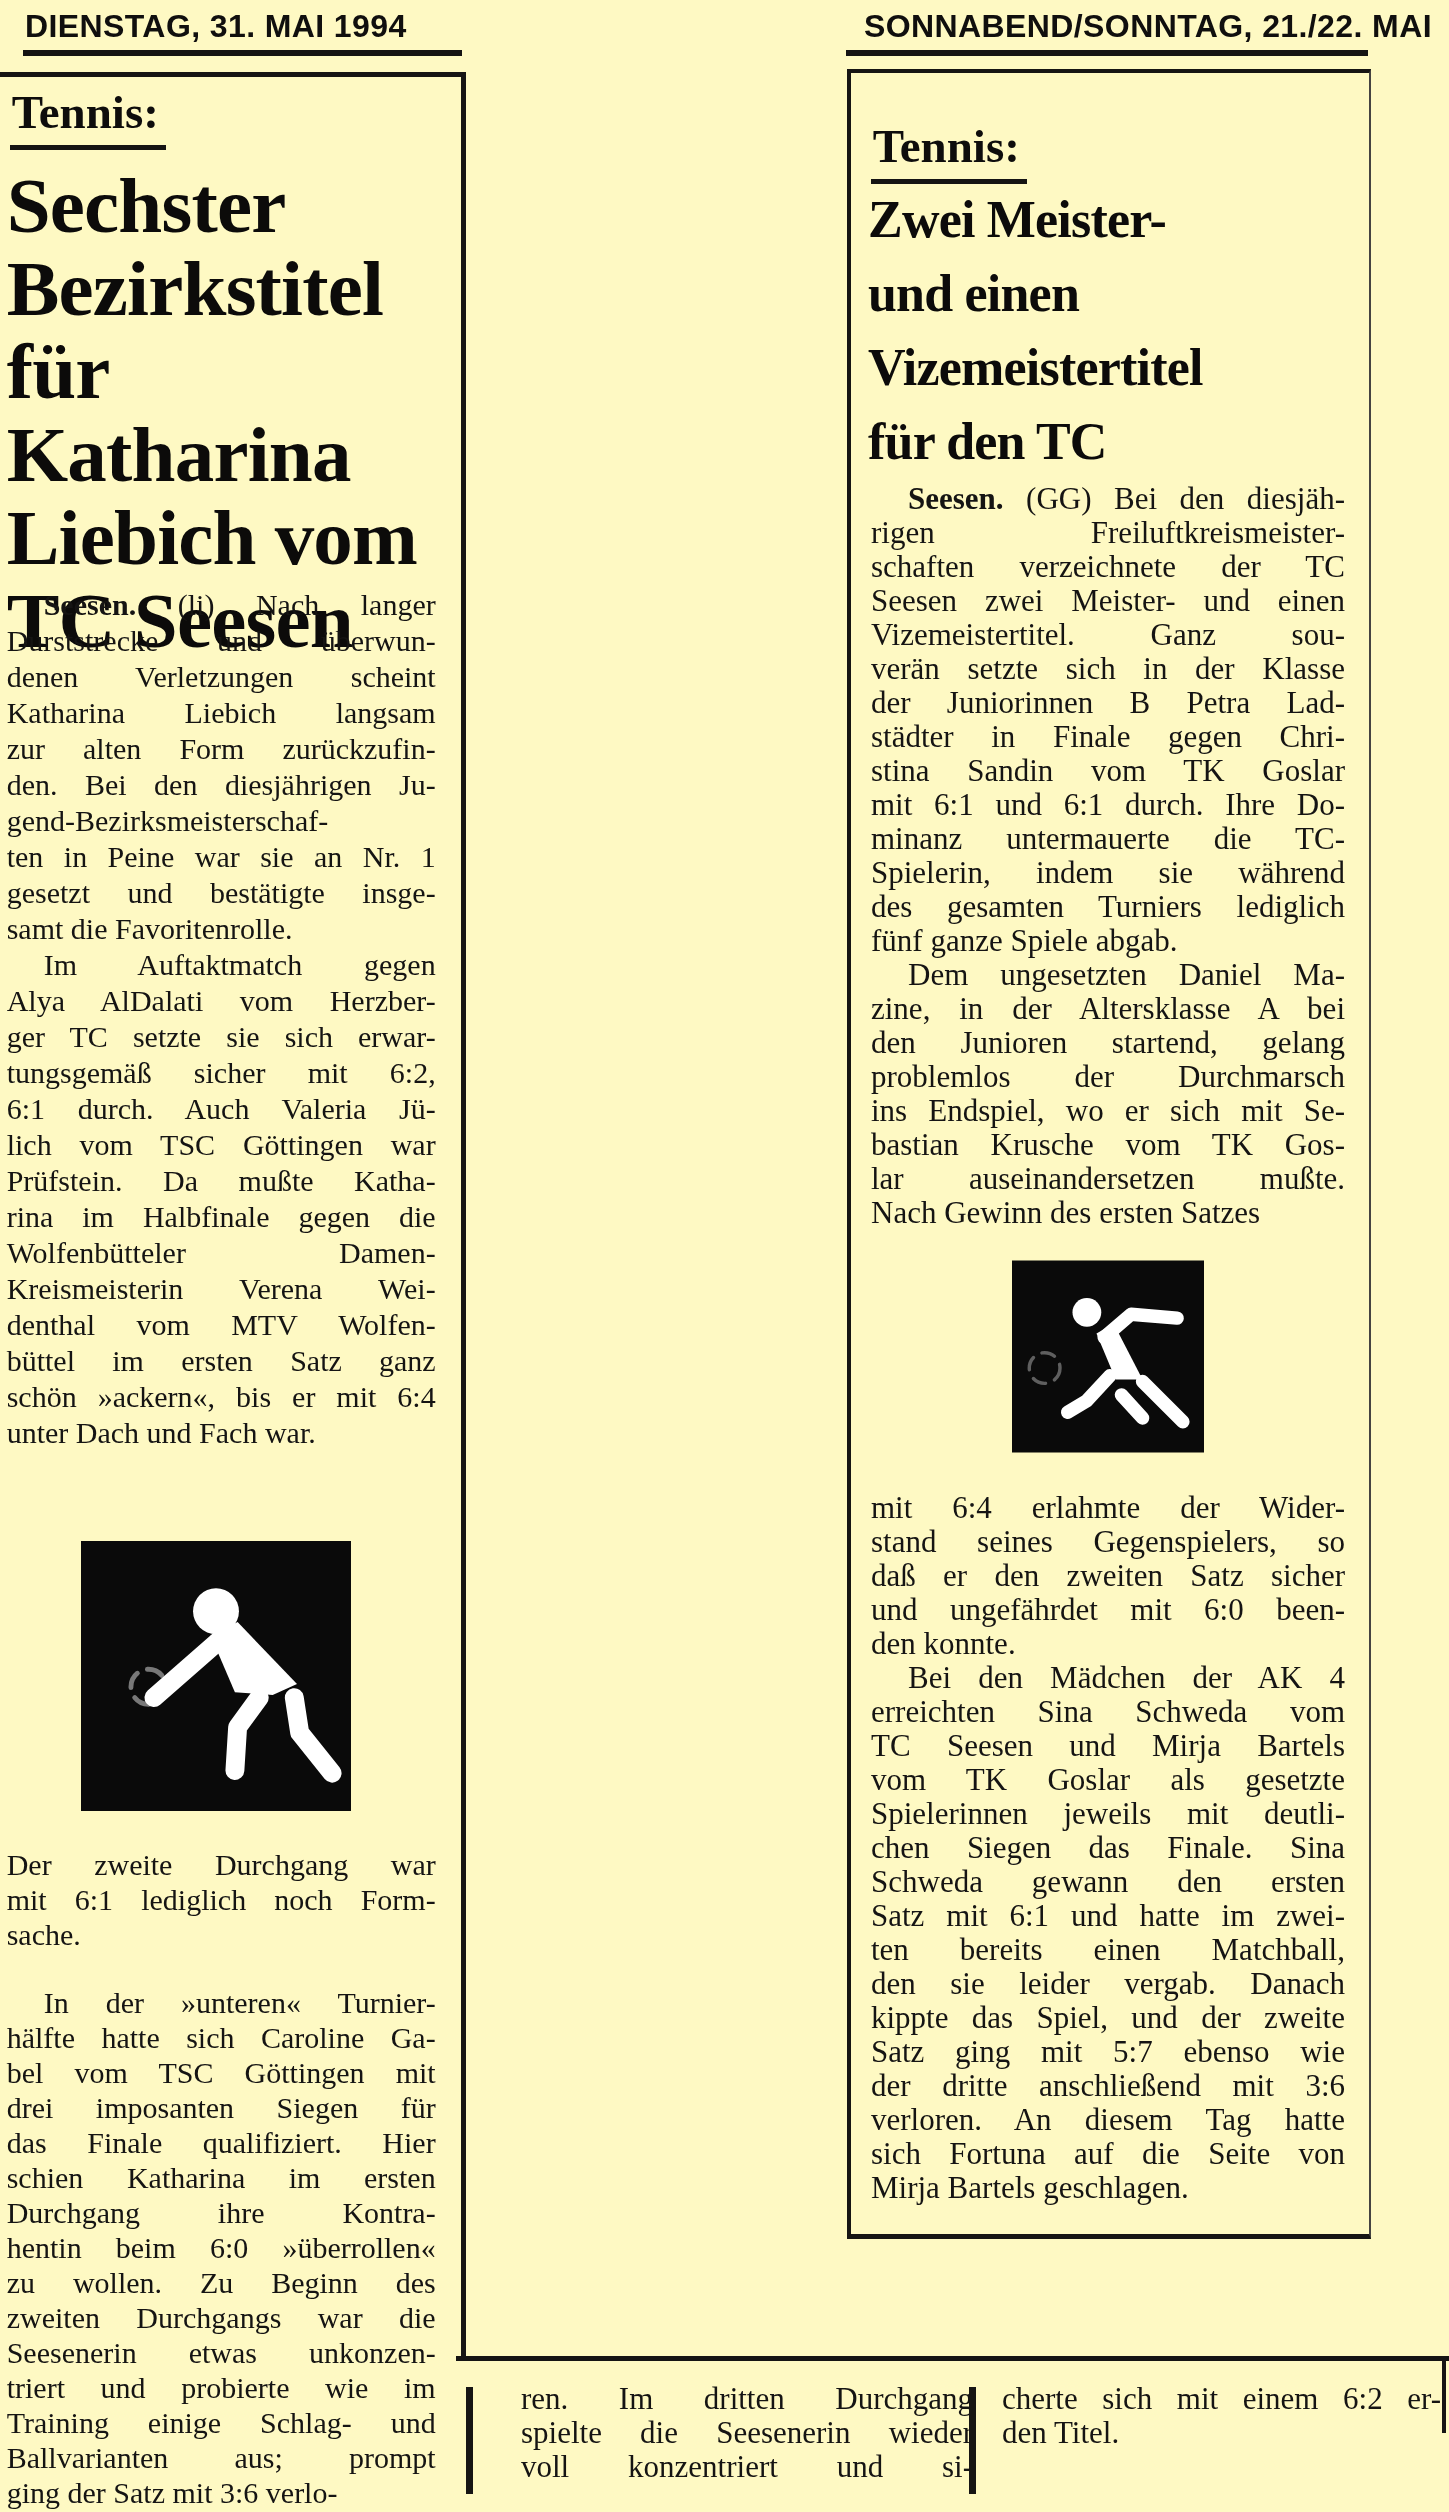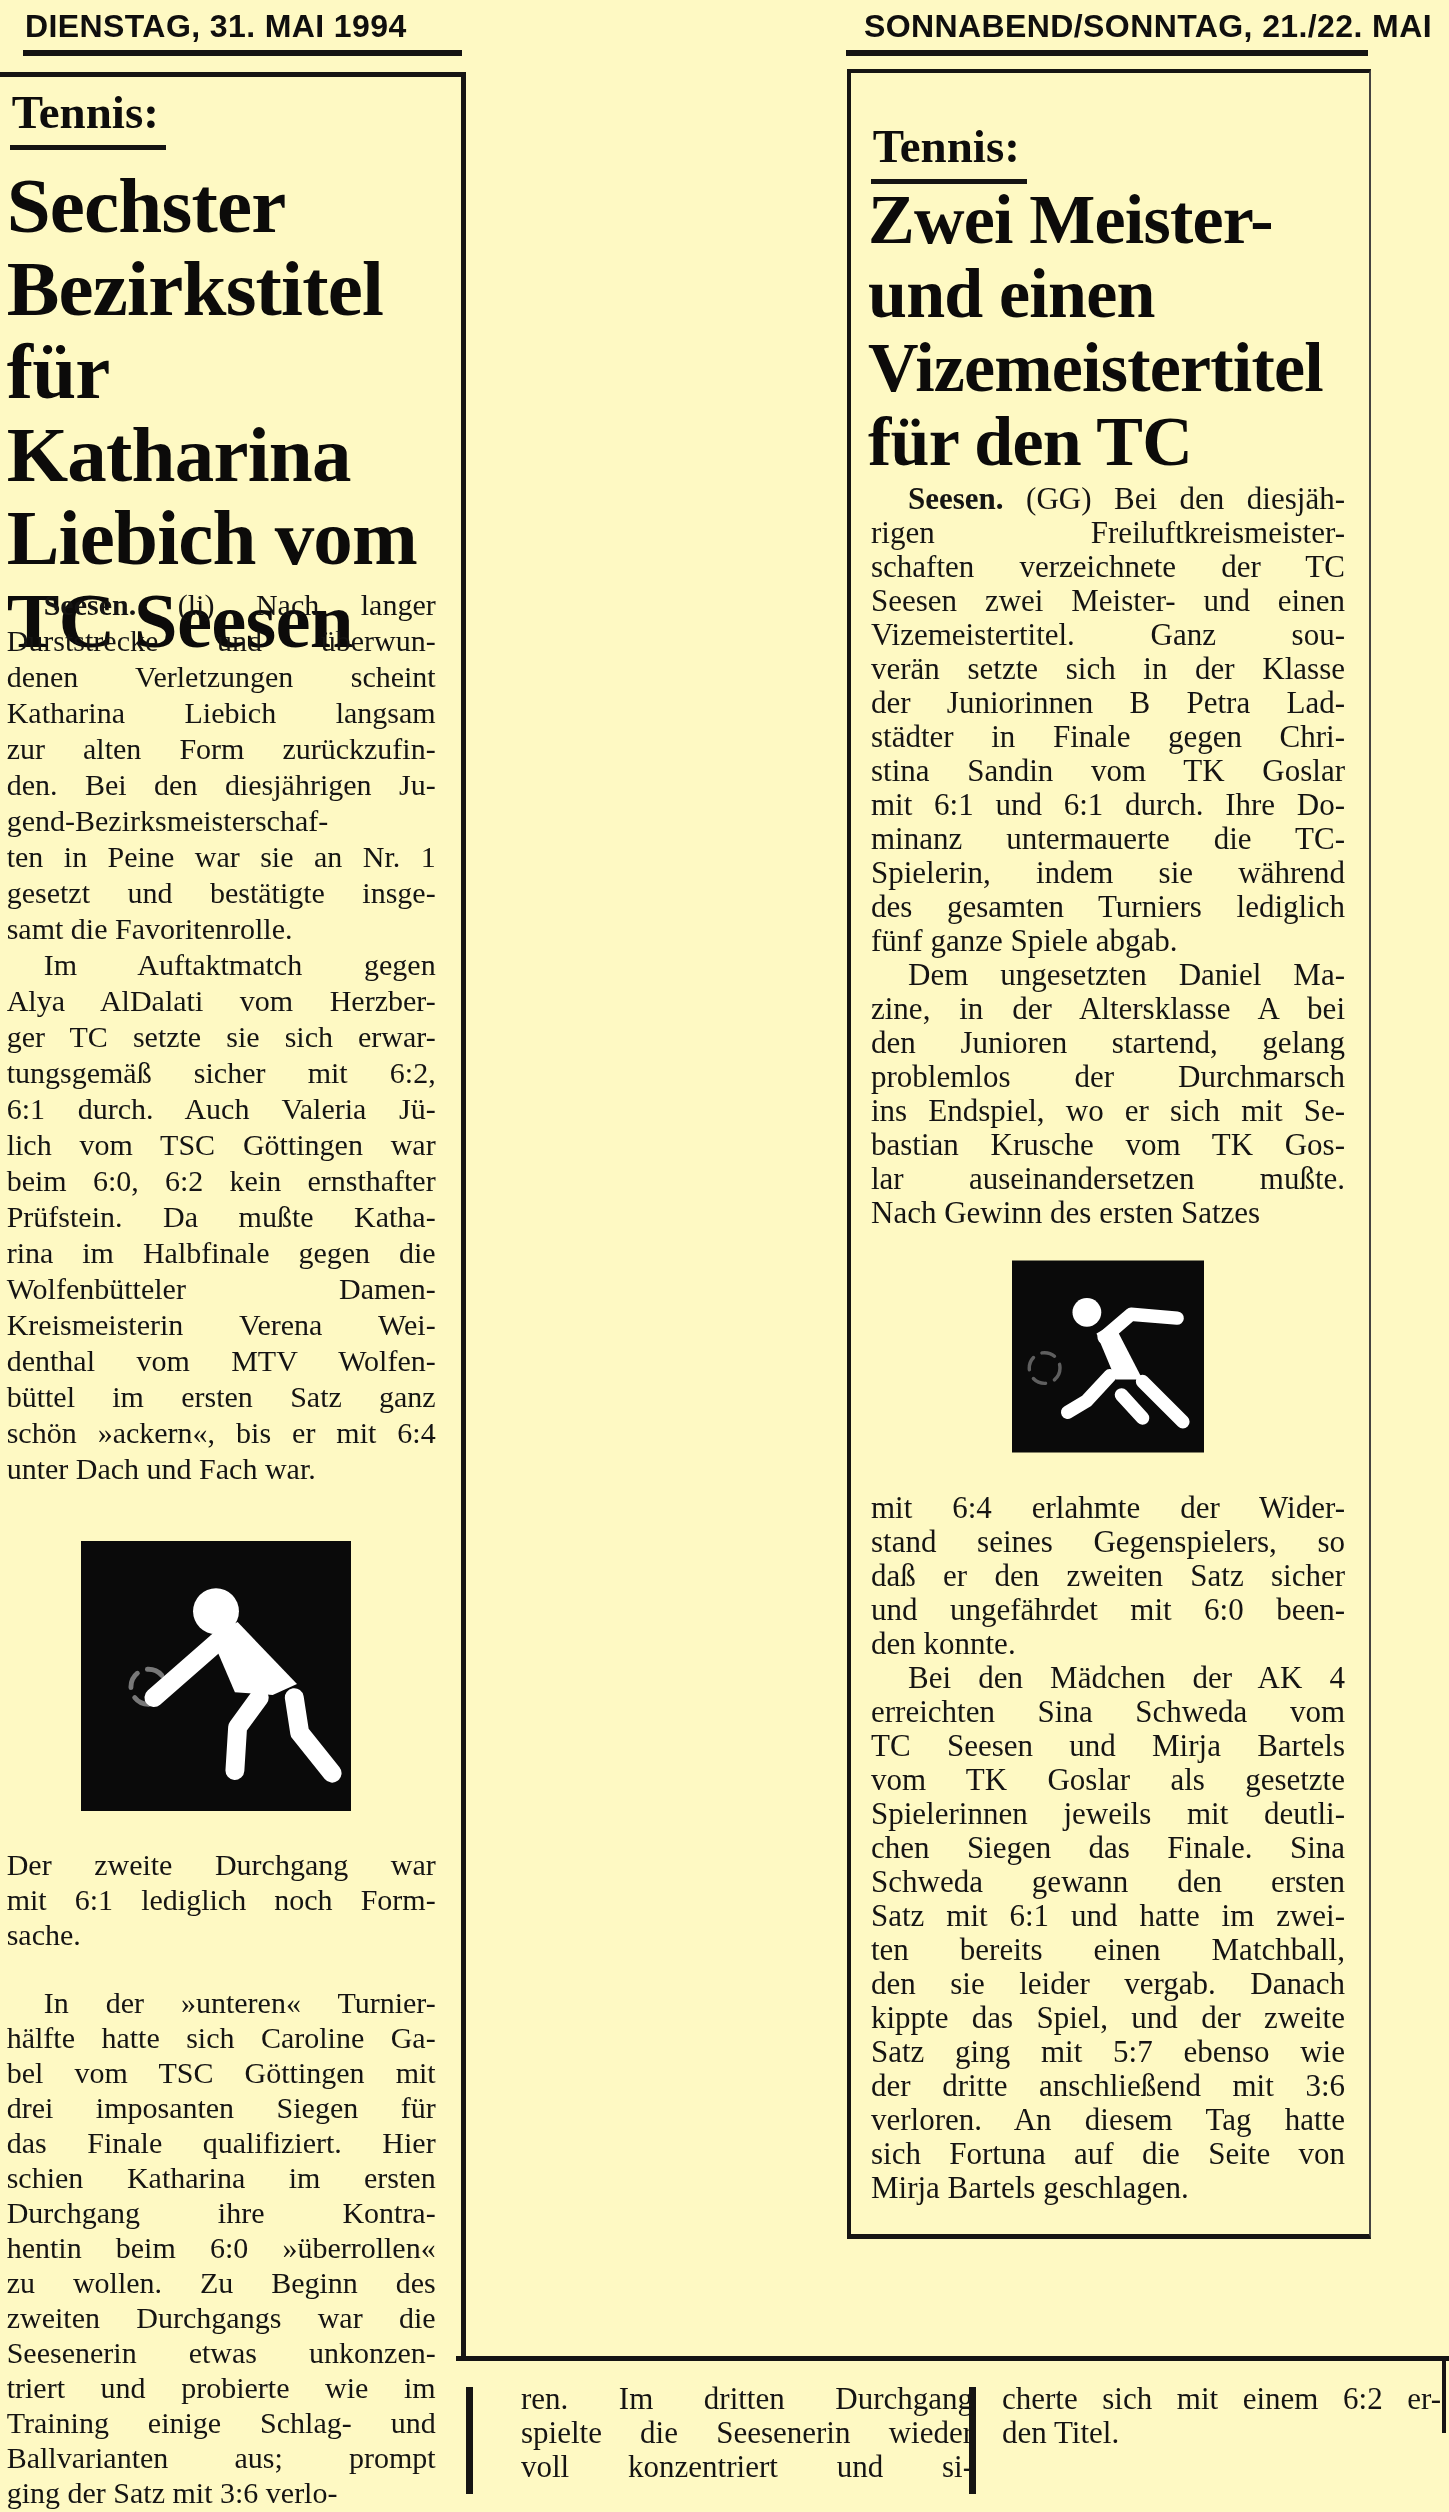--- a/index.html
+++ b/index.html
@@ -19,21 +19,21 @@
   .rule{background:#151413;}
   .kicker{
     font-weight:bold;font-size:47px;line-height:50px;
     display:inline-block;border-bottom:5px solid #151413;padding:0 6.7px 8.4px 1.7px;
     color:#0e0d0c;
   }
   .headline{
     font-weight:bold;color:#0c0b0a;white-space:pre-line;letter-spacing:-0.8px;
   }
   .hl-left{font-size:79px;line-height:83px;}
-  .hl-right{font-size:70px;line-height:74px;}
+  .hl-right{font-size:52px;line-height:74px;}
   .bodycol{color:#151413;}
   .body-left1{font-size:30px;line-height:36px;}
   .body-left2{font-size:30px;line-height:35px;}
   .body-right{font-size:31px;line-height:34px;}
   .body-bottom{font-size:31px;line-height:34px;}
   .ln{min-height:1em;}
   .just{text-align:justify;text-align-last:justify;}
   .ind{text-indent:37px;}
   .gap{margin-top:33px;}
   .para b{font-weight:bold;}
@@ -70,21 +70,20 @@
         <div class="ln just">gesetzt und bestätigte insge-</div>
         <div class="ln">samt die Favoritenrolle.</div>
       </div>
       <div class="para">
         <div class="ln just ind">Im Auftaktmatch gegen</div>
         <div class="ln just">Alya AlDalati vom Herzber-</div>
         <div class="ln just">ger TC setzte sie sich erwar-</div>
         <div class="ln just">tungsgemäß sicher mit 6:2,</div>
         <div class="ln just">6:1 durch. Auch Valeria Jü-</div>
         <div class="ln just">lich vom TSC Göttingen war</div>
-        <div class="ln just">beim 6:0, 6:2 kein ernsthafter</div>
         <div class="ln just">Prüfstein. Da mußte Katha-</div>
         <div class="ln just">rina im Halbfinale gegen die</div>
         <div class="ln just">Wolfenbütteler Damen-</div>
         <div class="ln just">Kreismeisterin Verena Wei-</div>
         <div class="ln just">denthal vom MTV Wolfen-</div>
         <div class="ln just">büttel im ersten Satz ganz</div>
         <div class="ln just">schön »ackern«, bis er mit 6:4</div>
         <div class="ln">unter Dach und Fach war.</div>
       </div>
     </div>

